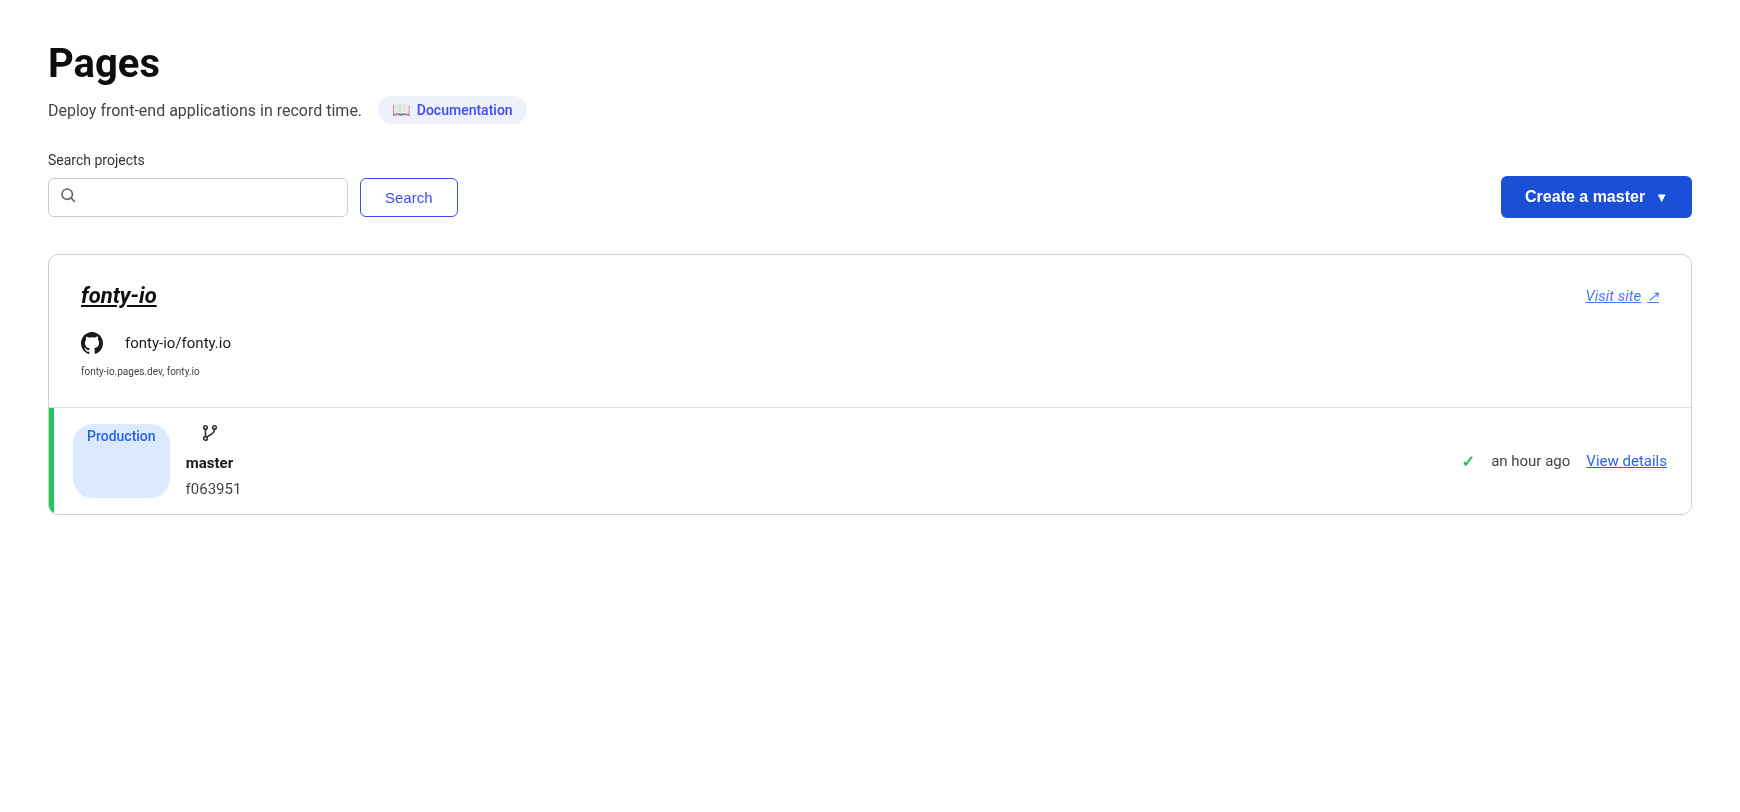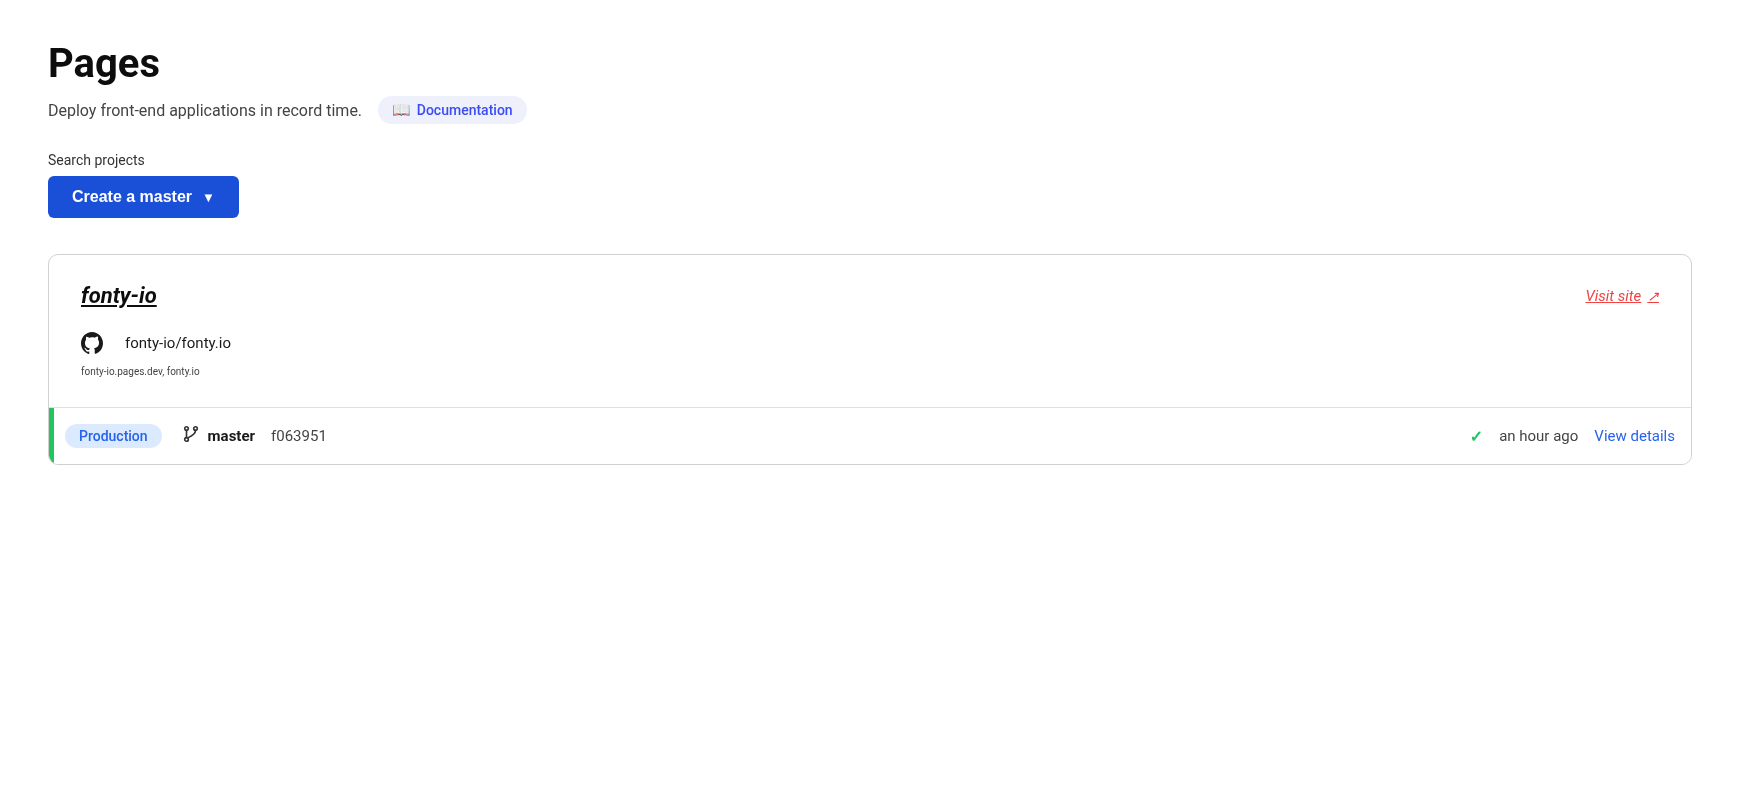--- a/index.html
+++ b/index.html
@@ -161,21 +161,21 @@
       color: #0d0d0d;
       text-decoration: underline;
       cursor: pointer;
     }
 
     .visit-site-link {
       display: inline-flex;
       align-items: center;
       gap: 6px;
       font-size: 15px;
-      color: #ef4444;
+      color: #3b82f6;
       text-decoration: underline;
       cursor: pointer;
     }
 
     .visit-site-icon {
       font-size: 14px;
     }
 
     .project-repo-row {
       display: flex;
@@ -201,23 +201,23 @@
       margin-bottom: 6px;
     }
 
     .project-more-domains {
       font-size: 15px;
       color: #444;
     }
 
     .project-card-footer {
       border-top: 1.5px solid #e0e0e0;
-      padding: 16px 16px;
-      display: flex;
-      gap: 20px;
+      padding: 16px 24px;
+      display: flex;
+      gap: 8px;
       background: #fff;
       position: relative;
     }
 
     .production-indicator {
       position: absolute;
       left: 0;
       top: 0;
       bottom: 0;
       width: 5px;
@@ -231,20 +231,21 @@
       border-radius: 20px;
       padding: 4px 14px;
       font-size: 14px;
       font-weight: 500;
     }
 
     .branch-section {
       display: flex;
       align-items: center;
       gap: 8px;
+      flex-direction: column;
     }
 
     .branch-icon {
       color: #333;
       font-size: 18px;
     }
 
     .branch-name {
       font-size: 15px;
       font-weight: 700;
@@ -271,40 +272,53 @@
     }
 
     .time-ago {
       font-size: 15px;
       color: #444;
     }
 
     .view-details-link {
       font-size: 15px;
       color: #2563eb;
+      text-decoration: underline;
       cursor: pointer;
     }
   </style>
 </head>
 <body>
 
 <div class="page-header">
   <h1 class="page-title">Pages</h1>
   <div class="page-subtitle-row">
     <span class="page-subtitle">Deploy front-end applications in record time.</span>
     <a class="documentation-badge">
       <span class="book-icon">📖</span>
       <span>Documentation</span>
     </a>
   </div>
 </div>
 
 <div class="search-section">
   <label class="search-label">Search projects</label>
   <div class="search-row">
+    <div class="search-input-group">
+      <div class="search-input-wrapper">
+        <span class="search-input-icon">
+          <svg width="16" height="16" viewBox="0 0 20 20" fill="none" xmlns="http://www.w3.org/2000/svg">
+            <circle cx="9" cy="9" r="6.5" stroke="#666" stroke-width="2"></circle>
+            <line x1="13.5" y1="13.5" x2="18" y2="18" stroke="#666" stroke-width="2" stroke-linecap="round"></line>
+          </svg>
+        </span>
+        <input class="search-input" type="text" placeholder="" style="">
+      </div>
+      <button class="search-button">Search</button>
+    </div>
     <button class="create-project-button">
       <span>Create a master</span>
       <span class="dropdown-arrow">▼</span>
     </button>
   </div>
 </div>
 
 <div class="project-card">
   <div class="project-card-body">
     <div class="project-card-header">

